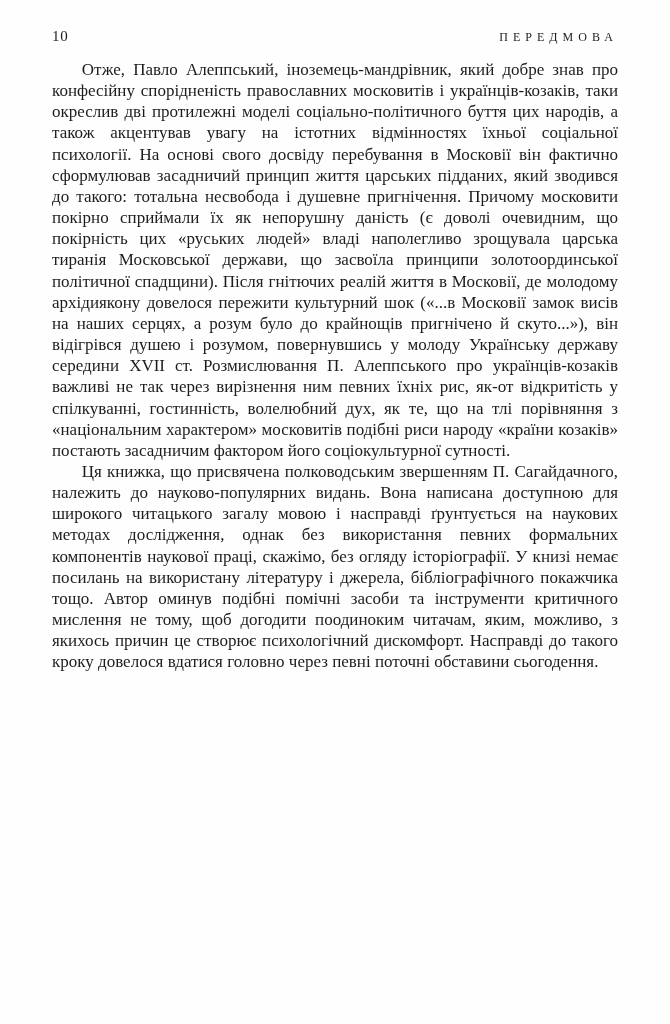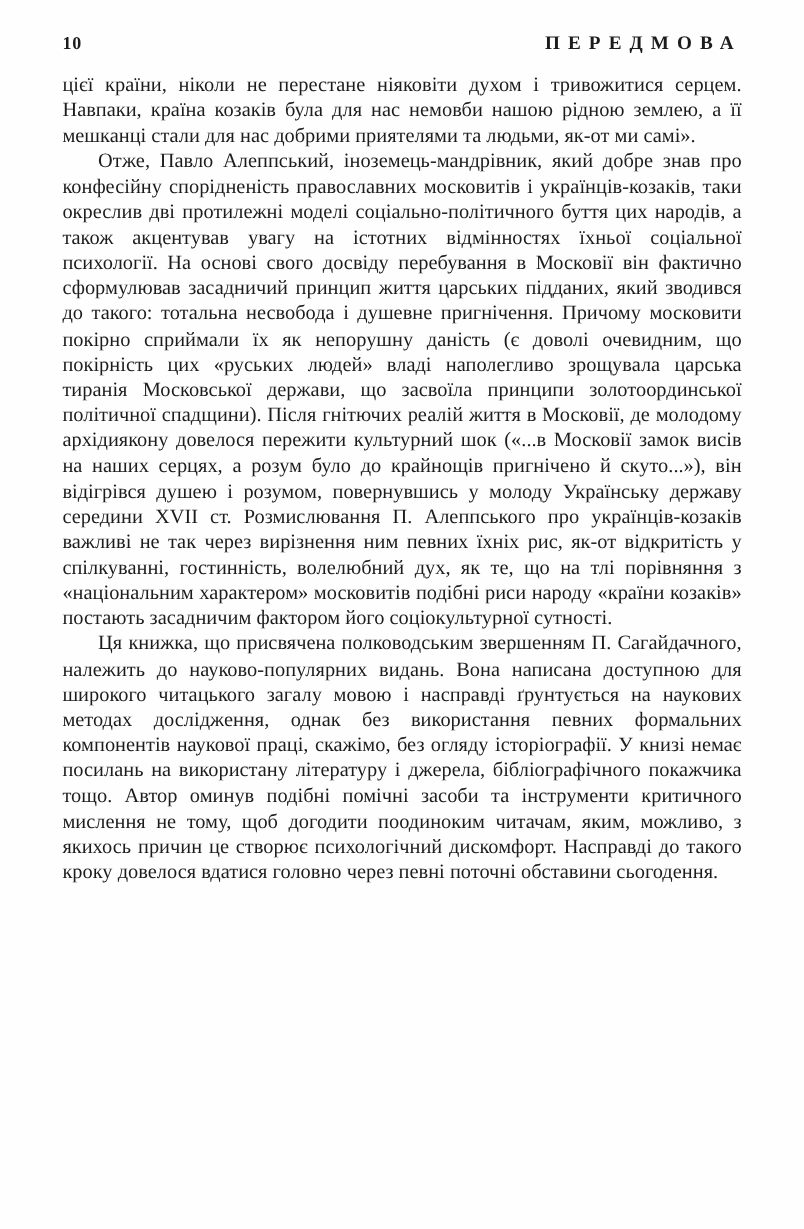--- a/index.html
+++ b/index.html
@@ -16,28 +16,27 @@
     color: #1c1c1c;
     font-family: "Liberation Serif", "DejaVu Serif", serif;
     padding: 28px 52px 40px 52px;
     overflow: hidden;
   }
   .page-header {
     display: flex;
     justify-content: space-between;
     align-items: baseline;
     margin-bottom: 14px;
-    font-weight: bold;
   }
   .page-number {
     font-size: 15px;
     letter-spacing: 0.05em;
   }
   .running-title {
-    font-size: 16px;
+    font-size: 12px;
     letter-spacing: 0.42em;
     text-transform: uppercase;
   }
   .page-body {
     font-size: 17px;
     line-height: 21.15px;
     text-align: justify;
     hyphens: auto;
     -webkit-hyphens: auto;
   }
@@ -52,17 +51,16 @@
 </head>
 <body>
 
 <div class="page">
   <header class="page-header">
     <span class="page-number">10</span>
     <span class="running-title">ПЕРЕДМОВА</span>
   </header>
 
   <main class="page-body">
-    <p class="no-indent">цієї країни, ніколи не перестане ніяковіти духом і тривожитися серцем. Навпаки, країна козаків була для нас немовби нашою рідною землею, а її мешканці стали для нас добрими приятелями та людьми, як-от ми самі».</p>
     <p>Отже, Павло Алеппський, іноземець-мандрівник, який добре знав про конфесійну спорідненість православних московитів і українців-козаків, таки окреслив дві протилежні моделі соціально-політичного буття цих народів, а також акцентував увагу на істотних відмінностях їхньої соціальної психології. На основі свого досвіду перебування в Московії він фактично сформулював засадничий принцип життя царських підданих, який зводився до такого: тотальна несвобода і душевне пригнічення. Причому московити покірно сприймали їх як непорушну даність (є доволі очевидним, що покірність цих «руських людей» владі наполегливо зрощувала царська тиранія Московської держави, що засвоїла принципи золотоординської політичної спадщини). Після гнітючих реалій життя в Московії, де молодому архідиякону довелося пережити культурний шок («...в Московії замок висів на наших серцях, а розум було до крайнощів пригнічено й скуто...»), він відігрівся душею і розумом, повернувшись у молоду Українську державу середини XVII ст. Розмислювання П. Алеппського про українців-козаків важливі не так через вирізнення ним певних їхніх рис, як-от відкритість у спілкуванні, гостинність, волелюбний дух, як те, що на тлі порівняння з «національним характером» московитів подібні риси народу «країни козаків» постають засадничим фактором його соціокультурної сутності.</p>
     <p>Ця книжка, що присвячена полководським звершенням П. Сагайдачного, належить до науково-популярних видань. Вона написана доступною для широкого читацького загалу мовою і насправді ґрунтується на наукових методах дослідження, однак без використання певних формальних компонентів наукової праці, скажімо, без огляду історіографії. У книзі немає посилань на використану літературу і джерела, бібліографічного покажчика тощо. Автор оминув подібні помічні засоби та інструменти критичного мислення не тому, щоб догодити поодиноким читачам, яким, можливо, з якихось причин це створює психологічний дискомфорт. Насправді до такого кроку довелося вдатися головно через певні поточні обставини сьогодення.</p>
   </main>
 </div>
 
 </body></html>

